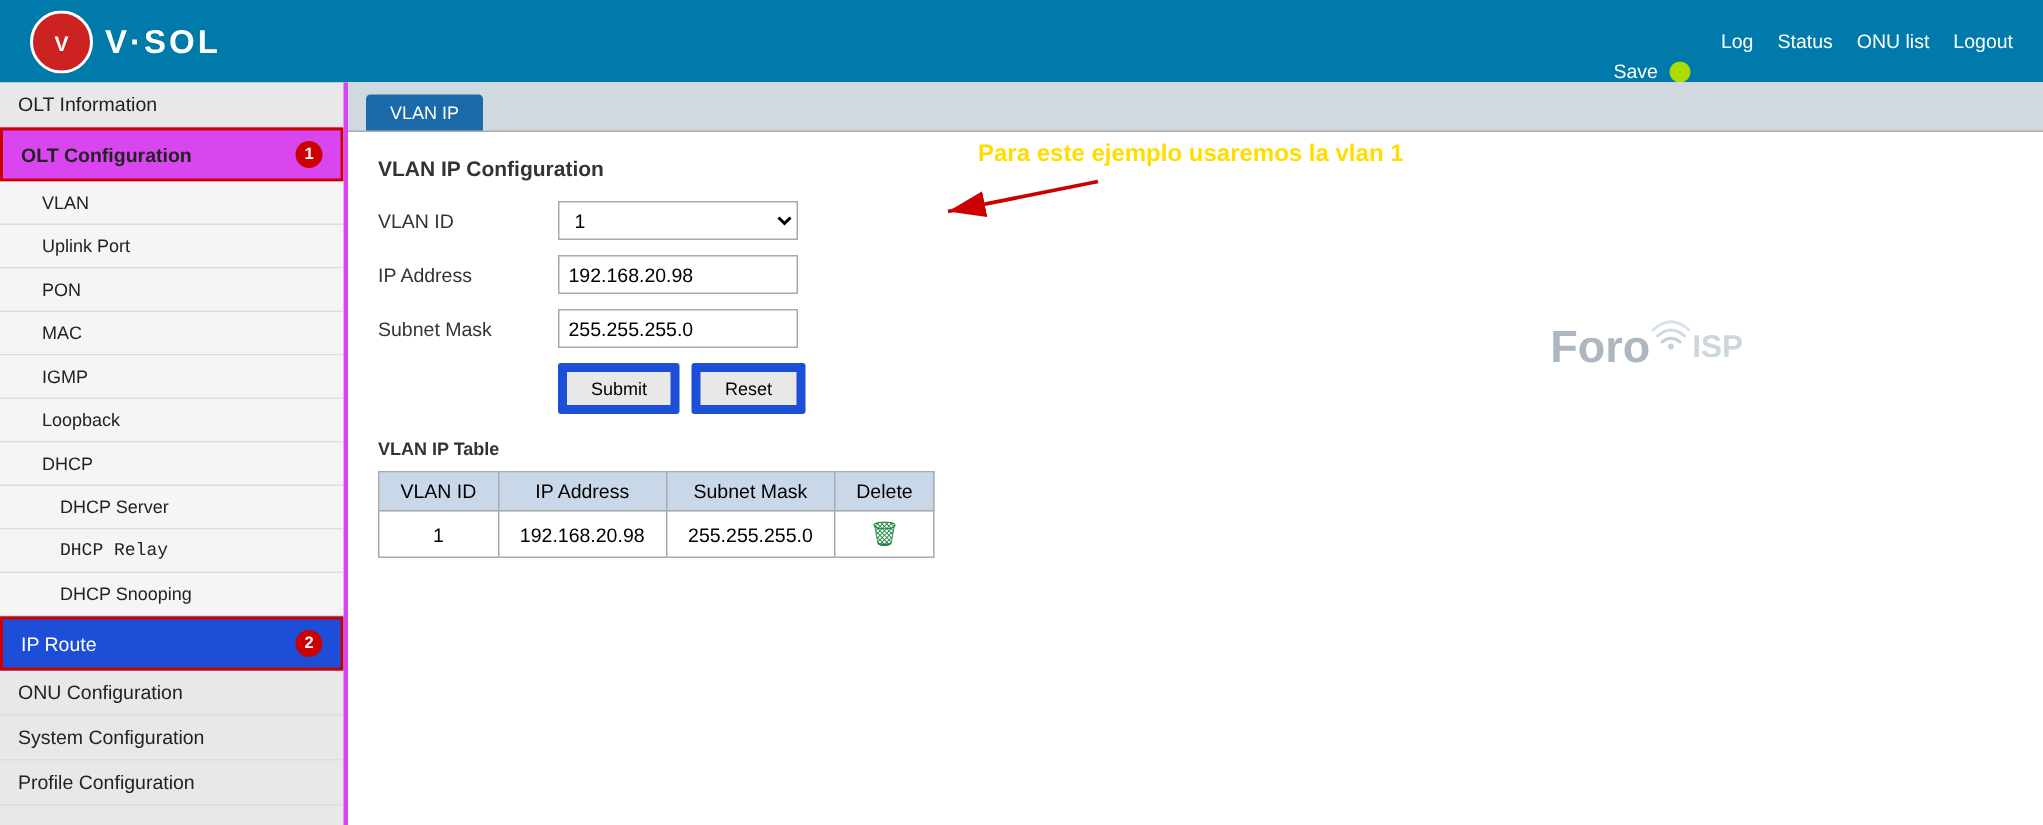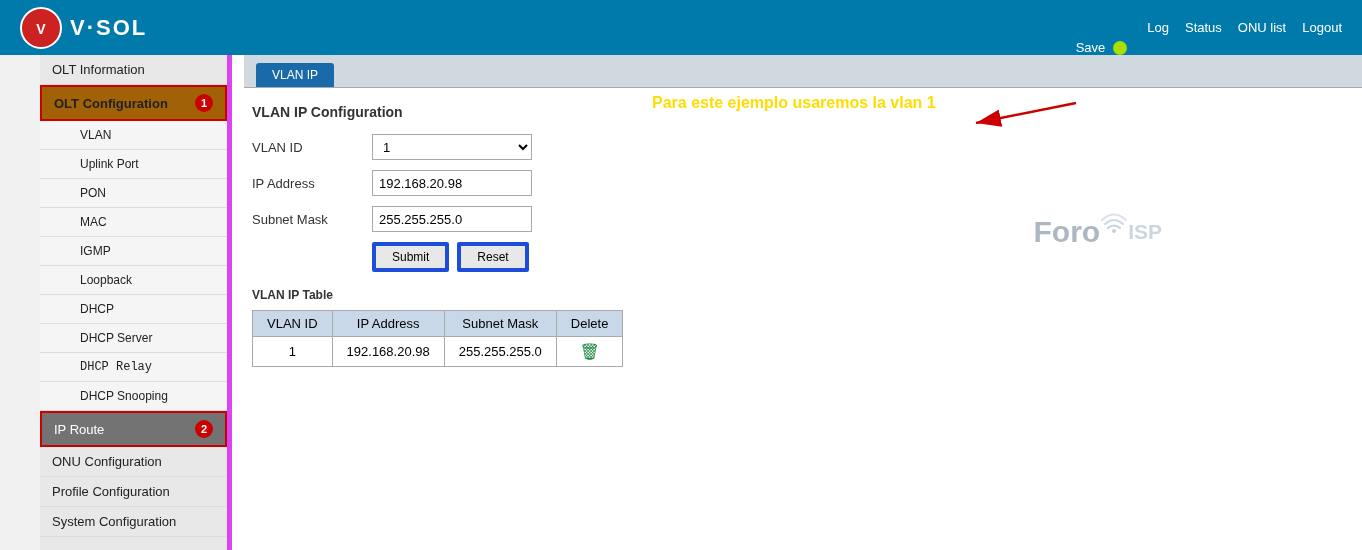--- a/index.html
+++ b/index.html
@@ -56,49 +56,48 @@
     }
 
     
     .layout {
       display: flex;
       height: calc(550px - 55px);
     }
 
     
     .sidebar {
-      width: 192px;
+      width: 232px;
       background: #e8e8e8;
-      border-right: 5px solid #d946ef;
+      border-right: 3px solid #d946ef;
       overflow-y: auto;
       flex-shrink: 0;
-      margin-left: 40px;
     }
     .sidebar-item {
       padding: 7px 12px;
       cursor: pointer;
       font-size: 13px;
       color: #222;
       border-bottom: 1px solid #ddd;
       display: flex;
       align-items: center;
       justify-content: space-between;
     }
     .sidebar-item.active-parent {
-      background: #a16207;
+      background: #d946ef;
       border: 2px solid #cc0000;
       font-weight: bold;
     }
     .sidebar-item.active {
-      background: #737373;
+      background: #1d4ed8;
       color: white;
       border: 2px solid #cc0000;
     }
     .sidebar-item.sub {
-      padding-left: 40px;
+      padding-left: 28px;
       font-size: 12px;
       background: #f5f5f5;
     }
     .badge {
       background: #cc0000;
       color: white;
       border-radius: 50%;
       width: 18px;
       height: 18px;
       display: flex;
@@ -113,21 +112,20 @@
     .main {
       flex: 1;
       background: white;
       padding: 0;
       overflow-y: auto;
     }
     .tab-bar {
       background: #d0d8e0;
       padding: 8px 12px 0 12px;
       border-bottom: 1px solid #aaa;
-      margin-left: 12px;
     }
     .tab {
       display: inline-block;
       padding: 5px 16px;
       background: #1a6aaa;
       color: white;
       font-size: 12px;
       border-radius: 3px 3px 0 0;
       cursor: pointer;
     }
@@ -172,21 +170,21 @@
     .btn-row {
       margin-top: 6px;
       margin-left: 120px;
       display: flex;
       gap: 8px;
     }
     .btn {
       padding: 4px 16px;
       font-size: 12px;
       cursor: pointer;
-      border: 4px solid #1d4ed8;
+      border: 6px solid #1d4ed8;
       background: #e8e8e8;
       border-radius: 2px;
     }
 
     .table-section-title {
       font-size: 12px;
       font-weight: bold;
       color: #333;
       margin: 16px 0 8px 0;
     }
@@ -288,24 +286,24 @@
 
     <div class="sidebar-item active" style="display:flex;align-items:center;justify-content:space-between;">
       <span>IP Route</span>
       <span class="badge">2</span>
     </div>
 
     <div class="sidebar-item">
       <span>ONU Configuration</span>
     </div>
     <div class="sidebar-item">
+      <span>System Configuration</span>
+    </div>
+    <div class="sidebar-item">
       <span>Profile Configuration</span>
-    </div>
-    <div class="sidebar-item">
-      <span>System Configuration</span>
     </div>
 
   </div>
 
   <div class="main" style="position:relative;">
 
     <div class="tab-bar">
       <div class="tab">VLAN IP</div>
     </div>
 
@@ -354,21 +352,21 @@
       <td>192.168.20.98</td>
       <td>255.255.255.0</td>
       <td>
         <button class="delete-btn" title="Delete">🗑</button>
       </td>
     </tr>
               </tbody>
           </table>
         </div>
 
-        <div style="position:absolute; left:340px; top:-10px; display:flex; flex-direction:row; align-items:flex-start;">
+        <div style="position:absolute; left:340px; top:-10px; display:flex; flex-direction:column; align-items:flex-start;">
           <div style="color:#ffdd00; font-size:16px; font-weight:bold; white-space:nowrap; background: transparent; margin-left:60px;">
             Para este ejemplo usaremos la vlan 1
           </div>
 
           <div style="margin-left:30px; margin-top:4px;">
             <svg width="120" height="30" viewBox="0 0 120 30">
               <defs>
                 <marker id="arrowhead" markerWidth="10" markerHeight="7" refX="10" refY="3.5" orient="auto">
                   <polygon points="0 0, 10 3.5, 0 7" fill="#cc0000"></polygon>
                 </marker>

